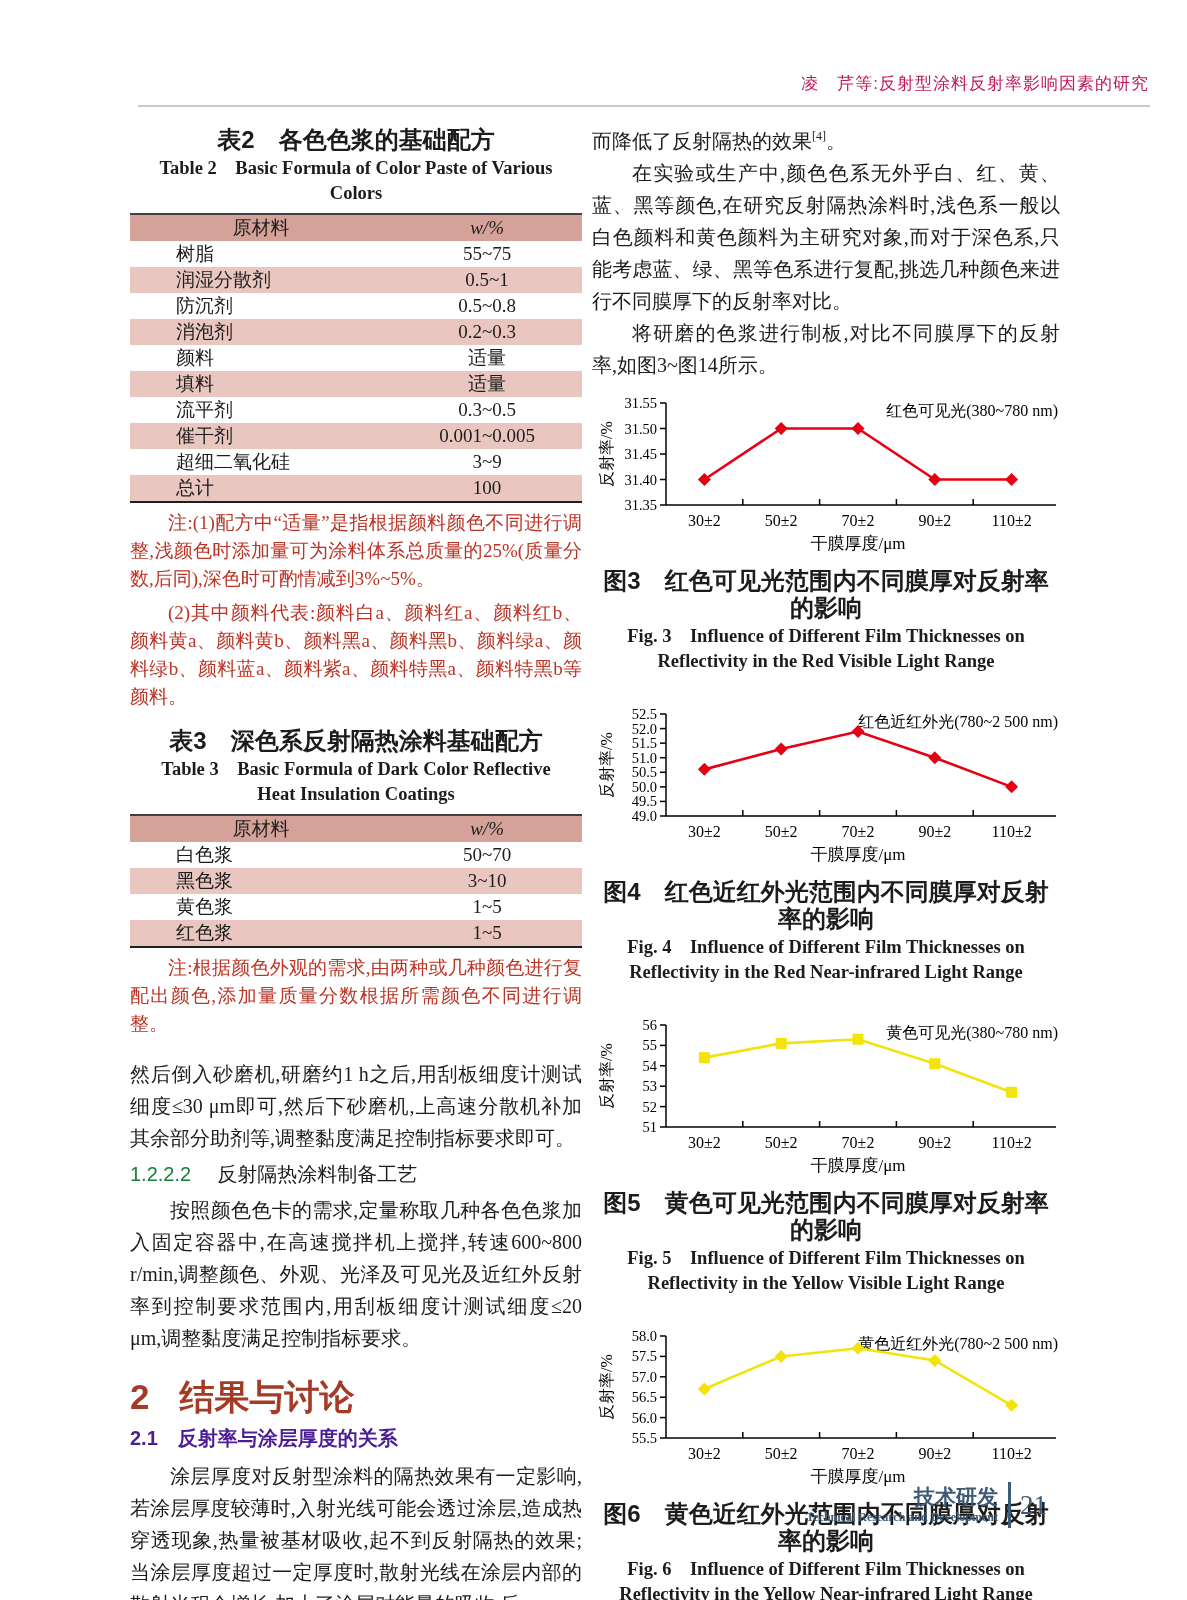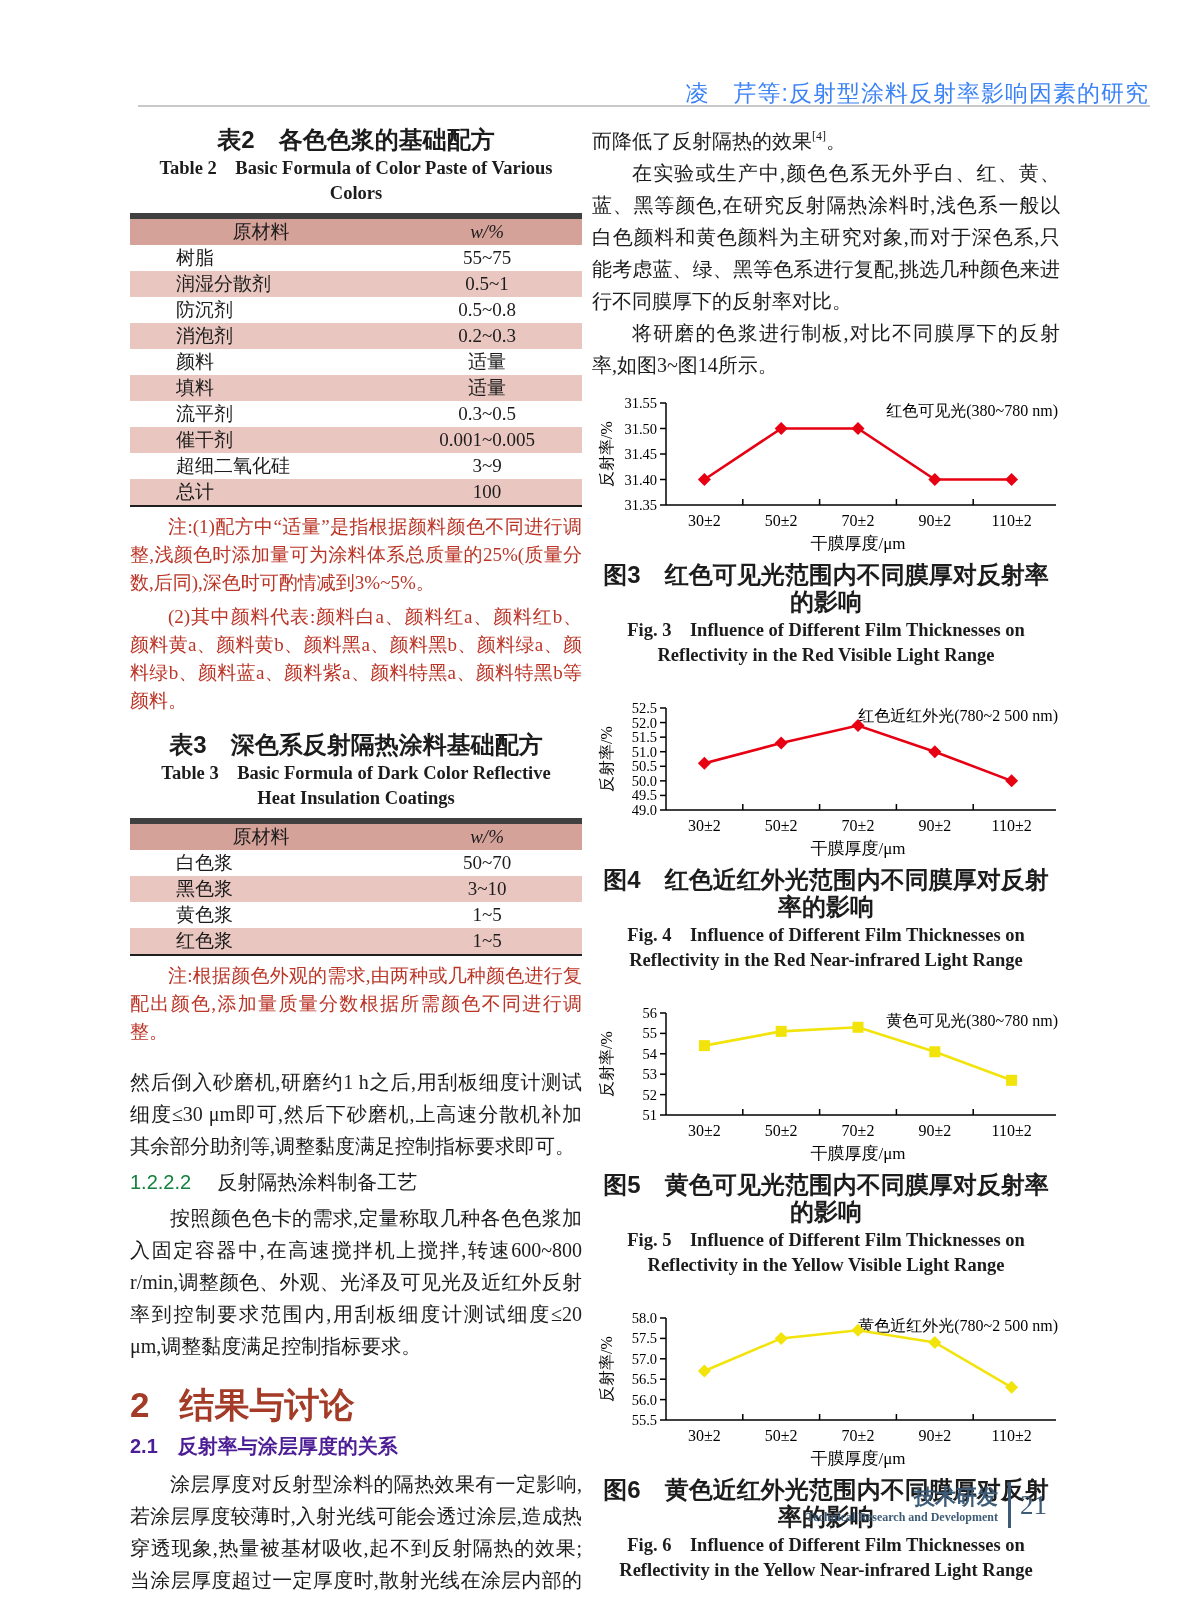--- a/index.html
+++ b/index.html
@@ -1,32 +1,32 @@
 <!DOCTYPE html>
 <html><head>
 <meta charset="utf-8">
 <style>
   html,body{margin:0;padding:0;background:#ffffff;}
   .page{position:relative;width:1187px;height:1600px;background:#fff;overflow:hidden;
         font-family:"Liberation Serif",serif;color:#1c1c1c;}
-  .running-head{position:absolute;top:78px;right:38px;font-size:23px;color:#3b82f6;
+  .running-head{position:absolute;top:72px;right:38px;font-size:17px;color:#be185d;
         font-family:"Liberation Sans",sans-serif;letter-spacing:1px;}
   .head-rule{position:absolute;top:105px;left:138px;right:37px;height:2px;background:#c9c9c9;}
 
   .col{position:absolute;top:120px;}
   .col-left{left:130px;width:452px;}
   .col-right{left:592px;width:468px;}
 
   .cap-zh{font-family:"Liberation Sans",sans-serif;font-weight:700;font-size:24px;
           text-align:center;margin:10px 0 0 0;line-height:27px;}
   .cap-en{font-family:"Liberation Serif",serif;font-weight:700;font-size:18.5px;
           text-align:center;margin:3px auto 0 auto;line-height:25px;max-width:430px;}
 
   table.ftab{width:100%;border-collapse:collapse;font-size:19px;margin-top:7px;
-          border-top:6px solid #404040;border-bottom:2px solid #1f1f1f;}
+          border-top:2px solid #404040;border-bottom:2px solid #1f1f1f;}
   table.ftab td{height:26px;padding:0;}
   table.ftab thead tr{background:#d5a29a;}
   table.ftab thead td:first-child{text-align:center;}
   table.ftab thead td:last-child{text-align:center;font-style:italic;}
   table.ftab tbody td:first-child{padding-left:46px;}
   table.ftab tbody td:last-child{text-align:center;}
   table.ftab tbody tr:nth-child(even){background:#e9c7c0;}
   table.ftab td:first-child{width:58%;}
 
   .note{color:#bb3527;font-size:19px;line-height:28px;text-align:justify;
@@ -41,21 +41,21 @@
   .h-l3 .hnum{color:#15803d;font-family:"Liberation Sans",sans-serif;margin-right:26px;}
   .h-l1{font-family:"Liberation Sans",sans-serif;font-weight:700;font-size:35px;
         color:#a33b27;margin:26px 0 4px 0;line-height:34px;}
   .h-l1 .hnum{margin-right:30px;}
   .h-l2{font-family:"Liberation Sans",sans-serif;font-weight:700;font-size:20px;
         color:#4c1d95;margin:10px 0 8px 0;line-height:28px;}
   .h-l2 .hnum{margin-right:20px;}
 
   figure.fig{margin:6px 0 24px 0;padding:0;}
   figure.fig svg{display:block;font-family:"Liberation Serif",serif;}
-  figure.fig .cap-zh{margin-top:6px;}
+  figure.fig .cap-zh{margin-top:12px;}
 
   .footer{position:absolute;top:1482px;right:140px;display:flex;align-items:center;
           color:#3d5b76;}
   .footer-labels{text-align:right;line-height:1.1;}
   .footer-zh{font-family:"Liberation Sans",sans-serif;font-weight:700;font-size:21px;}
   .footer-en{font-size:12px;font-weight:700;margin-top:3px;}
   .footer-bar{width:3px;height:46px;background:#3d5b76;margin:0 9px 0 10px;}
   .footer-page{font-size:27px;}
 </style>
 </head>

